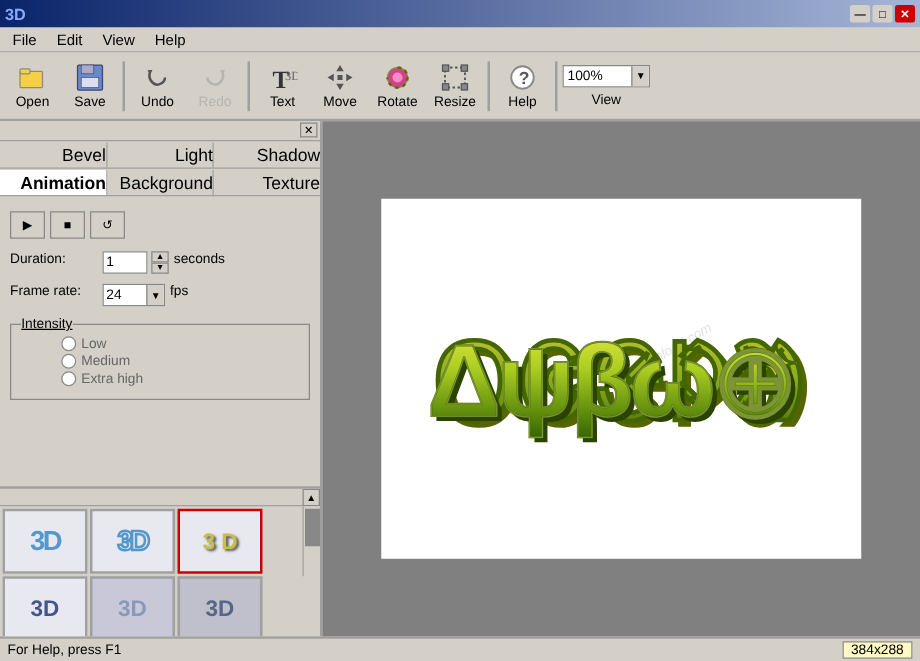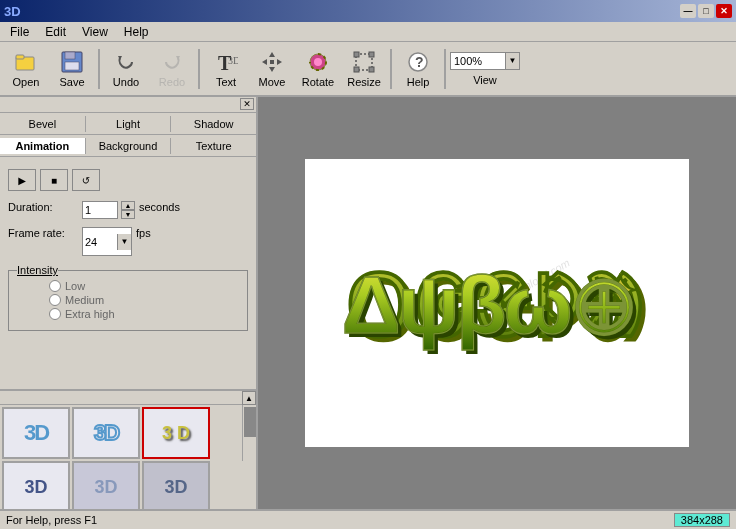--- a/index.html
+++ b/index.html
@@ -207,21 +207,21 @@
       justify-content: center;
       font-size: 7px;
       cursor: pointer;
       line-height: 1;
     }
     .dropdown-control {
       display: flex;
       align-items: center;
       border: 1px solid #888;
       background: white;
-      height: 29px;
+      height: 18px;
       width: 50px;
     }
     .dropdown-value {
       flex: 1;
       padding: 0 2px;
       font-size: 11px;
     }
     .dropdown-arrow {
       width: 14px;
       height: 16px;
@@ -373,23 +373,23 @@
       font-size: 11px;
     }
     .tabs-divider-row {
       display: flex;
       align-items: center;
       height: 22px;
       border-bottom: 1px solid #a0a0a0;
     }
     .tab-cell {
       flex: 1;
-      text-align: center;
+      text-align: right;
       padding: 2px 0;
-      font-size: 11px;
+      font-size: 14px;
       cursor: pointer;
       border-right: 1px solid #a0a0a0;
     }
     .tab-cell:last-child { border-right: none; }
     .tab-cell-active { background: white; font-weight: bold; }
   </style>
 </head>
 <body>
 
 <div id="titlebar">
@@ -663,14 +663,14 @@
 
           <text x="8" y="91" font-family="Arial Black,Impact,sans-serif" font-size="82" font-weight="900" fill="none" stroke="rgba(255,255,180,0.3)" stroke-width="1" letter-spacing="-3">Δψβω⊕</text>
         </svg>
       </div>
     </div>
   </div>
 </div>
 
 <div id="statusbar" style="height:20px;background:#d4d0c8;border-top:2px solid #a0a0a0;display:flex;align-items:center;justify-content:space-between;padding:0 6px;font-size:11px;">
   <span>For Help, press F1</span>
-  <span style="border:1px solid #888;padding:0 6px;background:#5eead4;">384x288</span>
+  <span style="border:1px solid #888;padding:0 6px;background:#fef9c3;">384x288</span>
 </div>
 
 </body></html>

